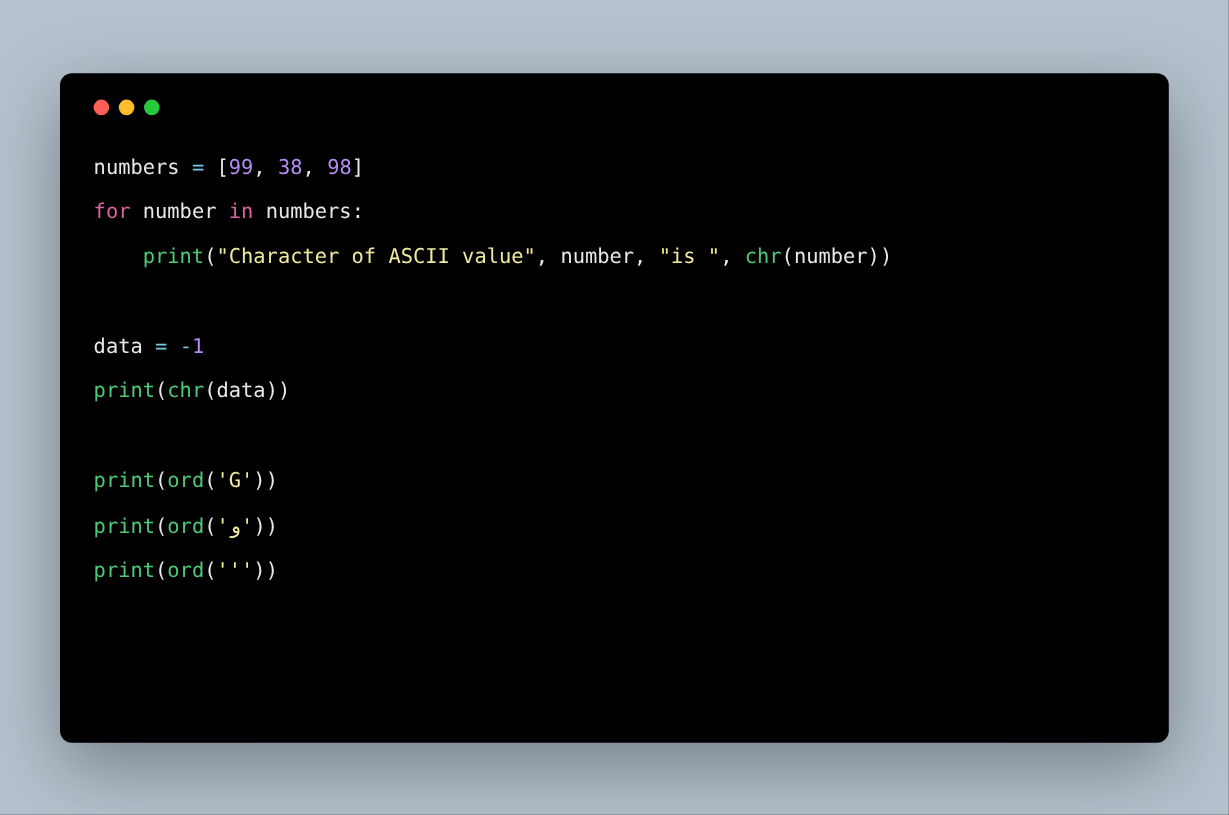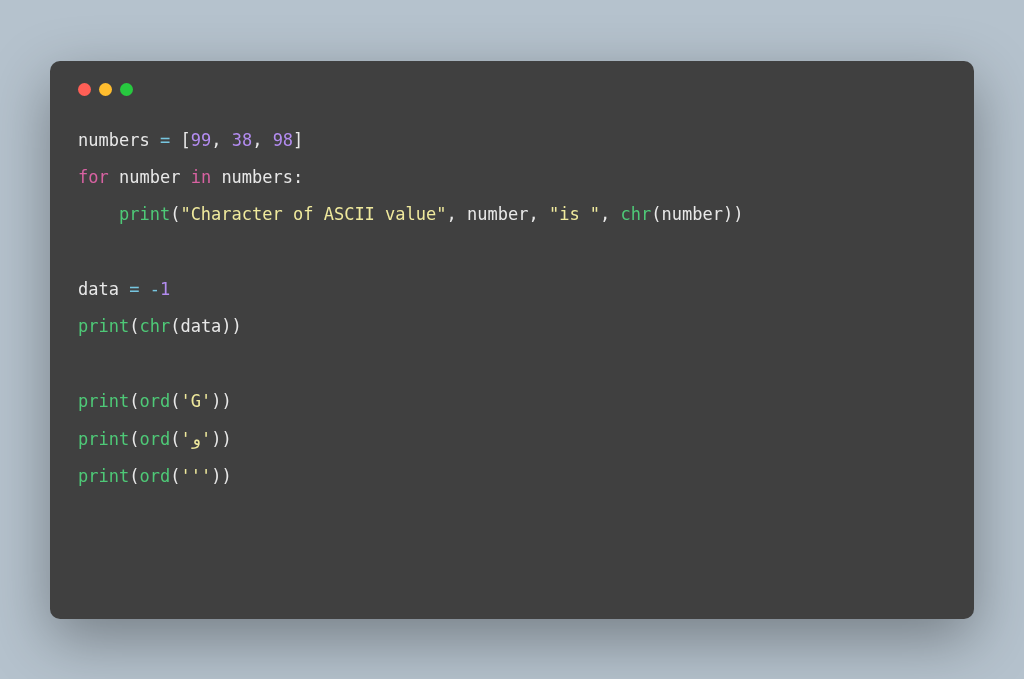--- a/index.html
+++ b/index.html
@@ -12,21 +12,21 @@
       height: 679px;
       background: #b5c2cd;
       display: flex;
       align-items: center;
       justify-content: center;
       font-family: 'Menlo', 'Consolas', 'Monaco', monospace;
     }
     .window {
       width: 924px;
       height: 558px;
-      background: #404040;
+      background: #000000;
       border-radius: 10px;
       box-shadow: 0 20px 60px rgba(0,0,0,0.35);
       padding: 22px 28px;
       overflow: hidden;
     }
     .traffic-lights {
       display: flex;
       gap: 8px;
       margin-bottom: 26px;
     }

